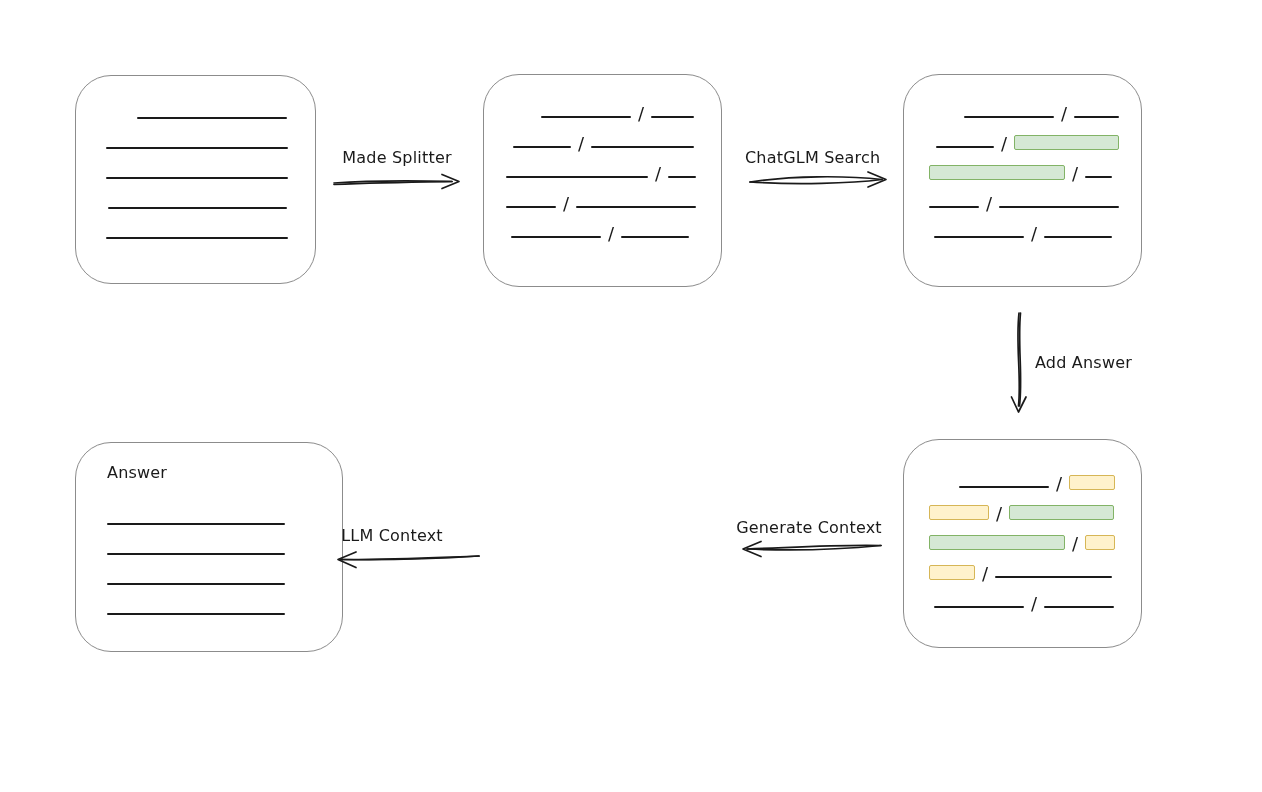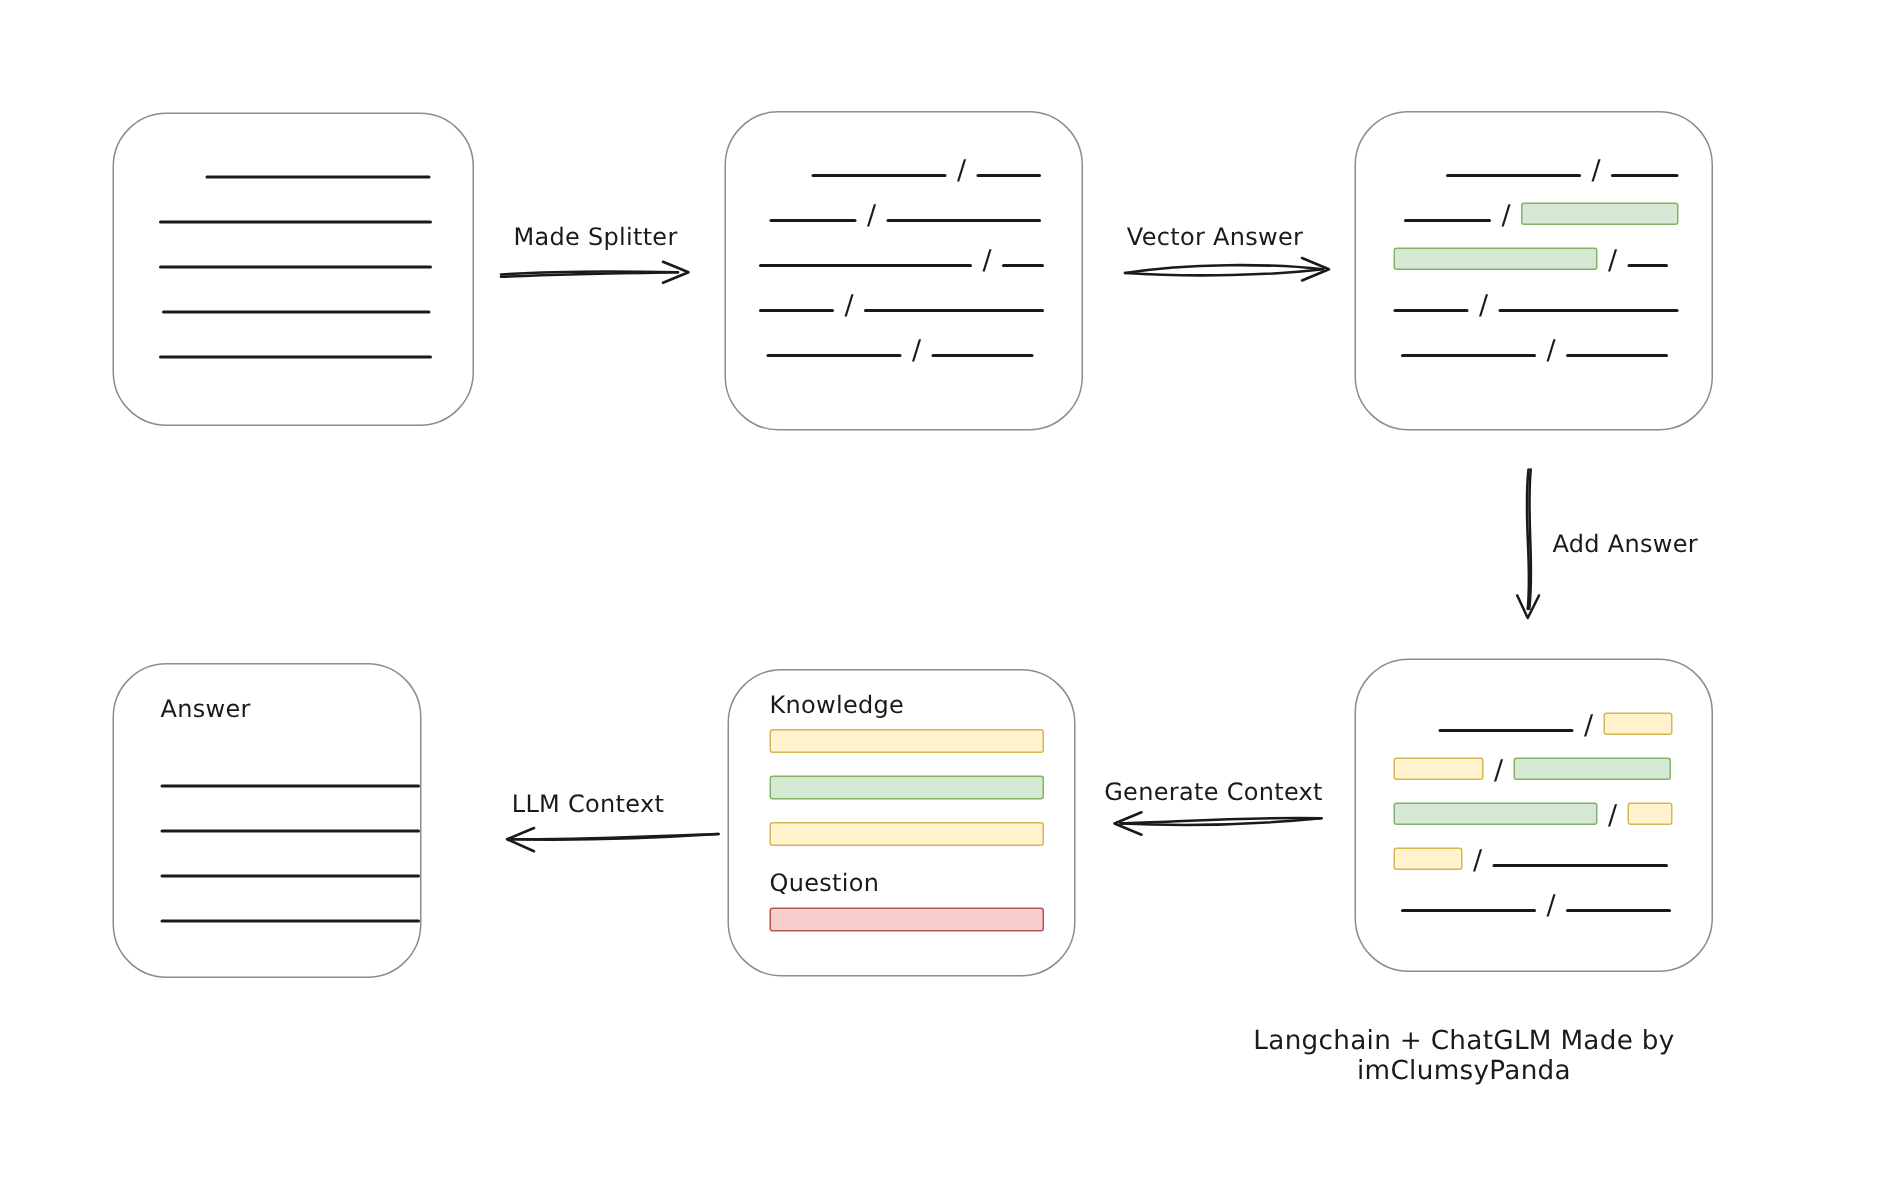--- a/index.html
+++ b/index.html
@@ -150,32 +150,22 @@
           <span class="seg-line" style="width: 117px;"></span>
         </div>
         <div class="row" style="margin-left: 5px;">
           <span class="seg-line" style="width: 90px;"></span>
           <span class="slash">/</span>
           <span class="seg-line" style="width: 70px;"></span>
         </div>
       </div>
   </div>
 
-  <div class="box" id="box-prompt" style="left:485px;top:446px;width:232px;height:205px;">
-    <div class="body">
-        <div class="heading">Knowledge</div>
-        <div class="bar bar-yellow"></div>
-        <div class="bar bar-green"></div>
-        <div class="bar bar-yellow"></div>
-        <div class="heading">Question</div>
-        <div class="bar bar-red"></div>
-      </div>
-  </div>
-
-  <div class="box" id="box-answer" style="left:75px;top:442px;width:206px;height:210px;">
+
+  <div class="box" id="box-answer" style="left:75px;top:442px;width:268px;height:210px;">
     <div class="body">
       <div class="heading">Answer</div>
       <div class="rows">
           <div class="row" style="margin-left: 0px;">
             <span class="seg-line" style="width: 178px;"></span>
           </div>
           <div class="row" style="margin-left: 0px;">
             <span class="seg-line" style="width: 178px;"></span>
           </div>
           <div class="row" style="margin-left: 0px;">
@@ -210,19 +200,18 @@
       <path d="M761,541.5 L743,549 L761,556.5"></path>
     </g>
     <g>
       <path d="M479,556 C440,558.5 396,560.5 341,559.5"></path>
       <path d="M479,556 C446,557 400,559.8 341,559.5"></path>
       <path d="M356,552 L338,559.5 L356,567.5"></path>
     </g>
   </svg>
 
   <div class="arrow-label" style="left:336px;top:148px;width:122px;">Made Splitter</div>
-  <div class="arrow-label" style="left:745px;top:148px;width:130px;">Vector Answer</div>
+  <div class="arrow-label" style="left:745px;top:148px;width:130px;">ChatGLM Search</div>
   <div class="arrow-label" style="left:1035px;top:353px;width:120px;text-align:left;">Add Answer</div>
   <div class="arrow-label" style="left:733px;top:518px;width:152px;">Generate Context</div>
   <div class="arrow-label" style="left:328px;top:526px;width:128px;">LLM Context</div>
 
-  <div id="caption">Langchain + ChatGLM Made by imClumsyPanda</div>
 </div>
 
 </body></html>

